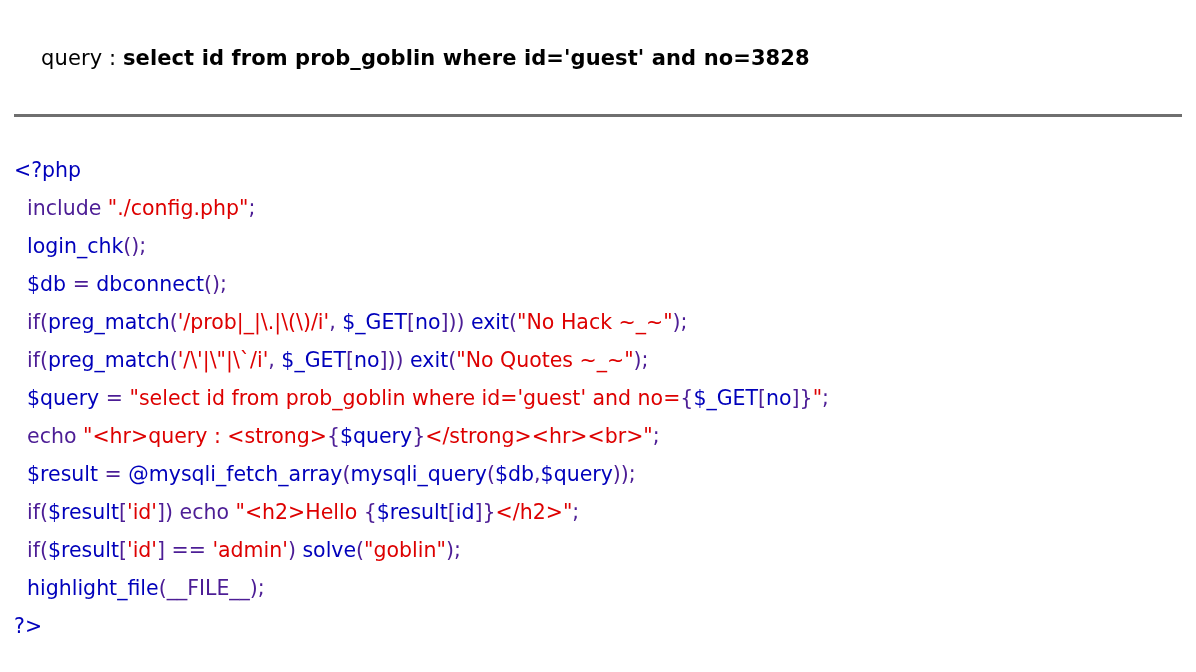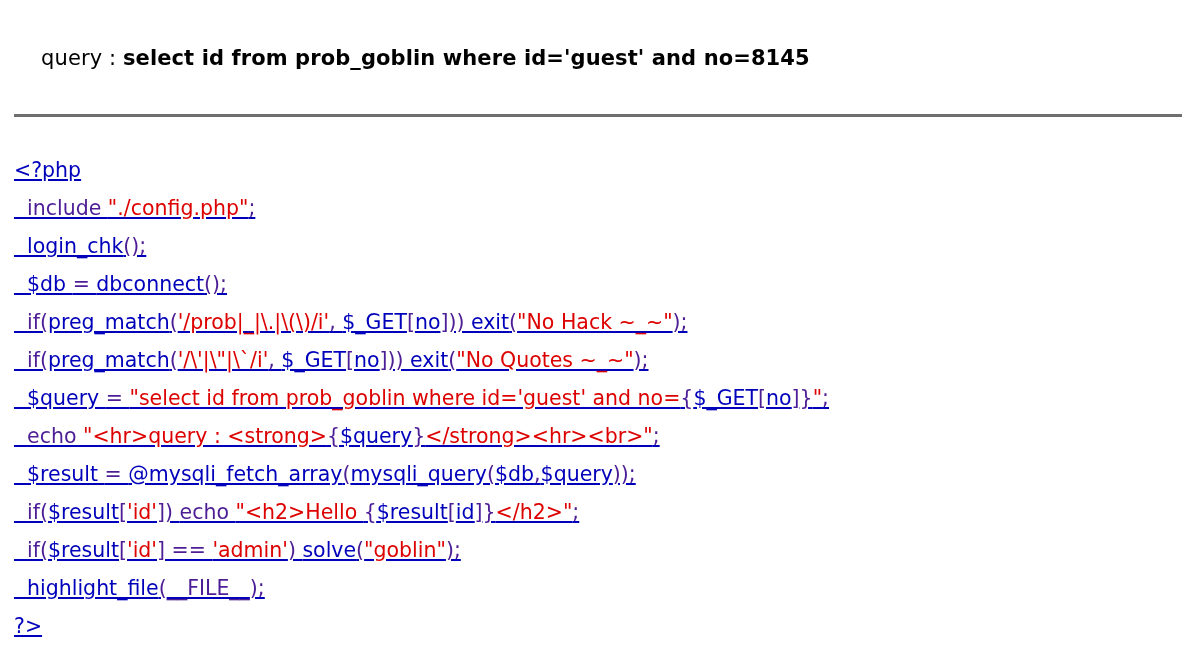--- a/index.html
+++ b/index.html
@@ -44,33 +44,33 @@
 
   
   .source {
     font-family: "DejaVu Sans", sans-serif;
     font-size: 20.5px;
     line-height: 38px;
     white-space: pre;
     color: #0000bb;
     margin-top: 4px;
   }
-  .source .ln { display: block; white-space: pre; text-decoration: underline; }
+  .source .ln { display: block; white-space: pre; }
 
   .kw   { color: #4c1d95; }   
   .str  { color: #dd0000; }   
   .def  { color: #0000bb; }   
 </style>
 </head>
 <body>
 
 <div class="page">
 
   <div class="query-line">
-    <span class="label">query</span><span class="sep"> : </span><strong class="value">select id from prob_goblin where id='guest' and no=8145</strong>
+    <span class="label">query</span><span class="sep"> : </span><strong class="value">select id from prob_goblin where id='guest' and no=3828</strong>
   </div>
 
   <hr class="rule">
 
   <div class="br-gap"></div>
 
   <div class="source" id="source-block"><span class="ln"><span class="def">&lt;?php</span></span><span class="ln"><span class="def">  </span><span class="kw">include </span><span class="str">"./config.php"</span><span class="kw">;</span></span><span class="ln"><span class="def">  login_chk</span><span class="kw">();</span></span><span class="ln"><span class="def">  $db </span><span class="kw">= </span><span class="def">dbconnect</span><span class="kw">();</span></span><span class="ln"><span class="def">  </span><span class="kw">if(</span><span class="def">preg_match</span><span class="kw">(</span><span class="str">'/prob|_|\.|\(\)/i'</span><span class="kw">, </span><span class="def">$_GET</span><span class="kw">[</span><span class="def">no</span><span class="kw">])) </span><span class="def">exit</span><span class="kw">(</span><span class="str">"No Hack ~_~"</span><span class="kw">);</span></span><span class="ln"><span class="def">  </span><span class="kw">if(</span><span class="def">preg_match</span><span class="kw">(</span><span class="str">'/\'|\"|\`/i'</span><span class="kw">, </span><span class="def">$_GET</span><span class="kw">[</span><span class="def">no</span><span class="kw">])) </span><span class="def">exit</span><span class="kw">(</span><span class="str">"No Quotes ~_~"</span><span class="kw">);</span></span><span class="ln"><span class="def">  $query </span><span class="kw">= </span><span class="str">"select id from prob_goblin where id='guest' and no=</span><span class="kw">{</span><span class="def">$_GET</span><span class="kw">[</span><span class="def">no</span><span class="kw">]</span><span class="kw">}</span><span class="str">"</span><span class="kw">;</span></span><span class="ln"><span class="def">  </span><span class="kw">echo </span><span class="str">"&lt;hr&gt;query : &lt;strong&gt;</span><span class="kw">{</span><span class="def">$query</span><span class="kw">}</span><span class="str">&lt;/strong&gt;&lt;hr&gt;&lt;br&gt;"</span><span class="kw">;</span></span><span class="ln"><span class="def">  $result </span><span class="kw">= </span><span class="def">@mysqli_fetch_array</span><span class="kw">(</span><span class="def">mysqli_query</span><span class="kw">(</span><span class="def">$db</span><span class="kw">,</span><span class="def">$query</span><span class="kw">));</span></span><span class="ln"><span class="def">  </span><span class="kw">if(</span><span class="def">$result</span><span class="kw">[</span><span class="str">'id'</span><span class="kw">]) </span><span class="kw">echo </span><span class="str">"&lt;h2&gt;Hello </span><span class="kw">{</span><span class="def">$result</span><span class="kw">[</span><span class="def">id</span><span class="kw">]</span><span class="kw">}</span><span class="str">&lt;/h2&gt;"</span><span class="kw">;</span></span><span class="ln"><span class="def">  </span><span class="kw">if(</span><span class="def">$result</span><span class="kw">[</span><span class="str">'id'</span><span class="kw">] == </span><span class="str">'admin'</span><span class="kw">) </span><span class="def">solve</span><span class="kw">(</span><span class="str">"goblin"</span><span class="kw">);</span></span><span class="ln"><span class="def">  highlight_file</span><span class="kw">(</span><span class="kw">__FILE__</span><span class="kw">);</span></span><span class="ln"><span class="def">?&gt;</span></span></div>
 
 </div>
 

